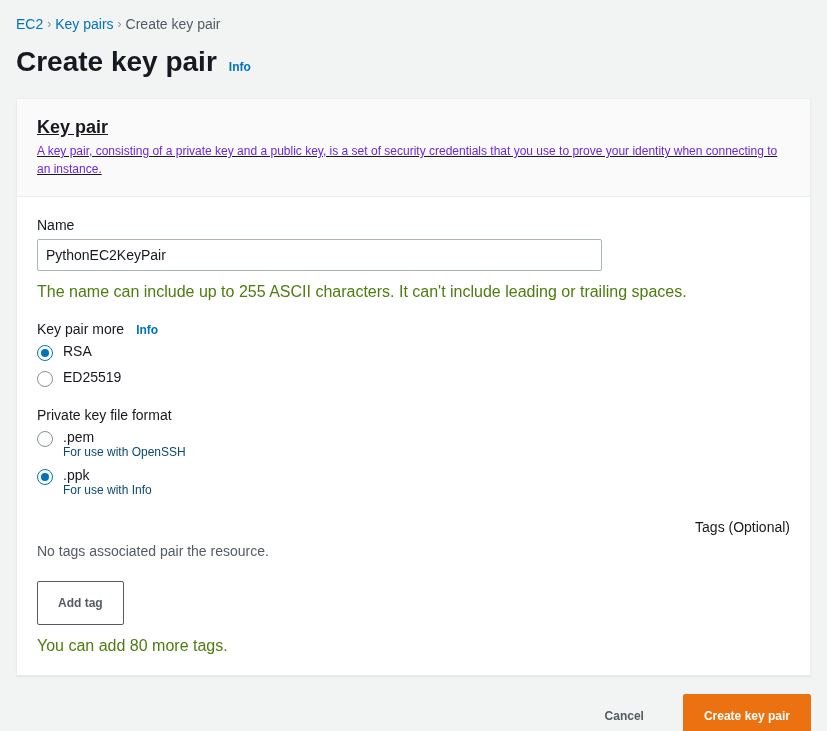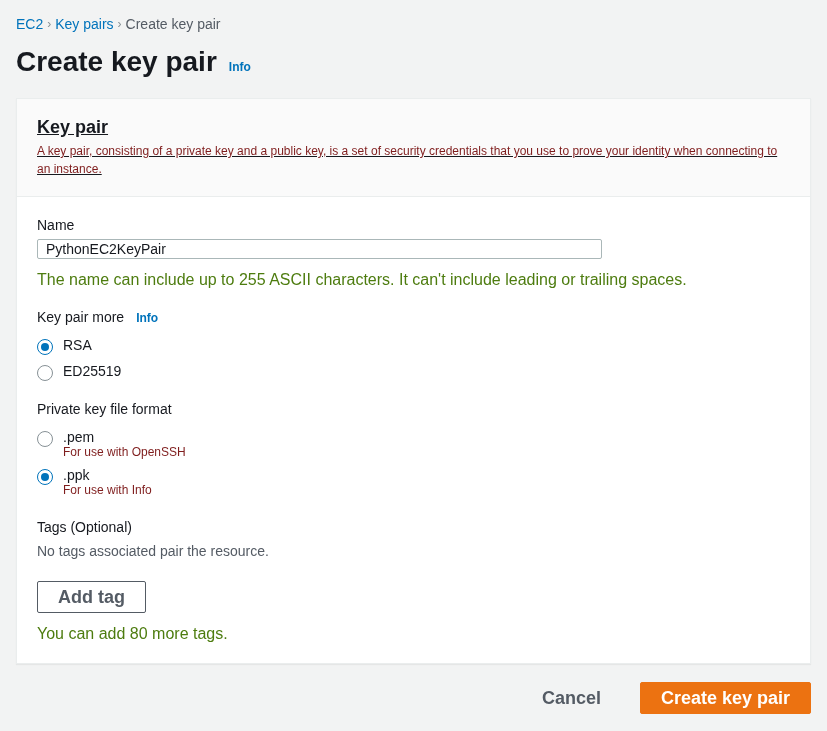--- a/index.html
+++ b/index.html
@@ -60,21 +60,21 @@
       background: #fafafa;
       text-decoration: underline;
     }
     .panel-header h2 {
       font-size: 18px;
       font-weight: 700;
       margin-bottom: 4px;
     }
     .panel-header .desc {
       font-size: 12px;
-      color: #7f1d1d;
+      color: #6d28d9;
       line-height: 1.5;
     }
     .panel-body {
       padding: 20px;
     }
     .form-group {
       margin-bottom: 20px;
     }
     .label {
       font-size: 14px;
@@ -84,37 +84,37 @@
       align-items: baseline;
       gap: 12px;
     }
     .label-inline-info {
       font-size: 12px;
       font-weight: 700;
       color: #0073bb;
     }
     .text-input {
       width: 565px;
-      height: 20px;
+      height: 32px;
       padding: 4px 8px;
       border: 1px solid #aab7b8;
       border-radius: 2px;
       font-size: 14px;
       color: #16191f;
     }
     .hint {
       font-size: 16px;
       color: #4d7c0f;
       margin-top: 12px;
     }
     .radio-group {
       display: flex;
       flex-direction: column;
       gap: 8px;
-      margin-top: 12px;
+      margin-top: 6px;
     }
     .radio-item {
       display: flex;
       align-items: flex-start;
       gap: 10px;
     }
     .radio-visual {
       width: 16px;
       height: 16px;
       border-radius: 50%;
@@ -140,45 +140,46 @@
     .radio-text {
       display: flex;
       flex-direction: column;
     }
     .radio-label {
       font-size: 14px;
       color: #16191f;
     }
     .radio-desc {
       font-size: 12px;
-      color: #7f1d1d;
+      color: #0c4a6e;
     }
     .tags-section {
       margin-top: 22px;
     }
     .tags-title {
       font-size: 14px;
       color: #16191f;
       margin-bottom: 8px;
+      text-align: right;
     }
     .tags-empty {
       font-size: 14px;
       color: #545b64;
       margin-bottom: 22px;
     }
     .btn {
       display: inline-flex;
       align-items: center;
       justify-content: center;
-      height: 32px;
+      height: 44px;
       padding: 0 20px;
       border: 1px solid #545b64;
       background: #fff;
       border-radius: 2px;
-      font-size: 18px;
+      font-size: 12px;
       font-weight: 700;
       color: #545b64;
       cursor: pointer;
     }
     .btn-primary {
       background: #ec7211;
       border-color: #ec7211;
       color: #fff;
     }
     .btn-link {

